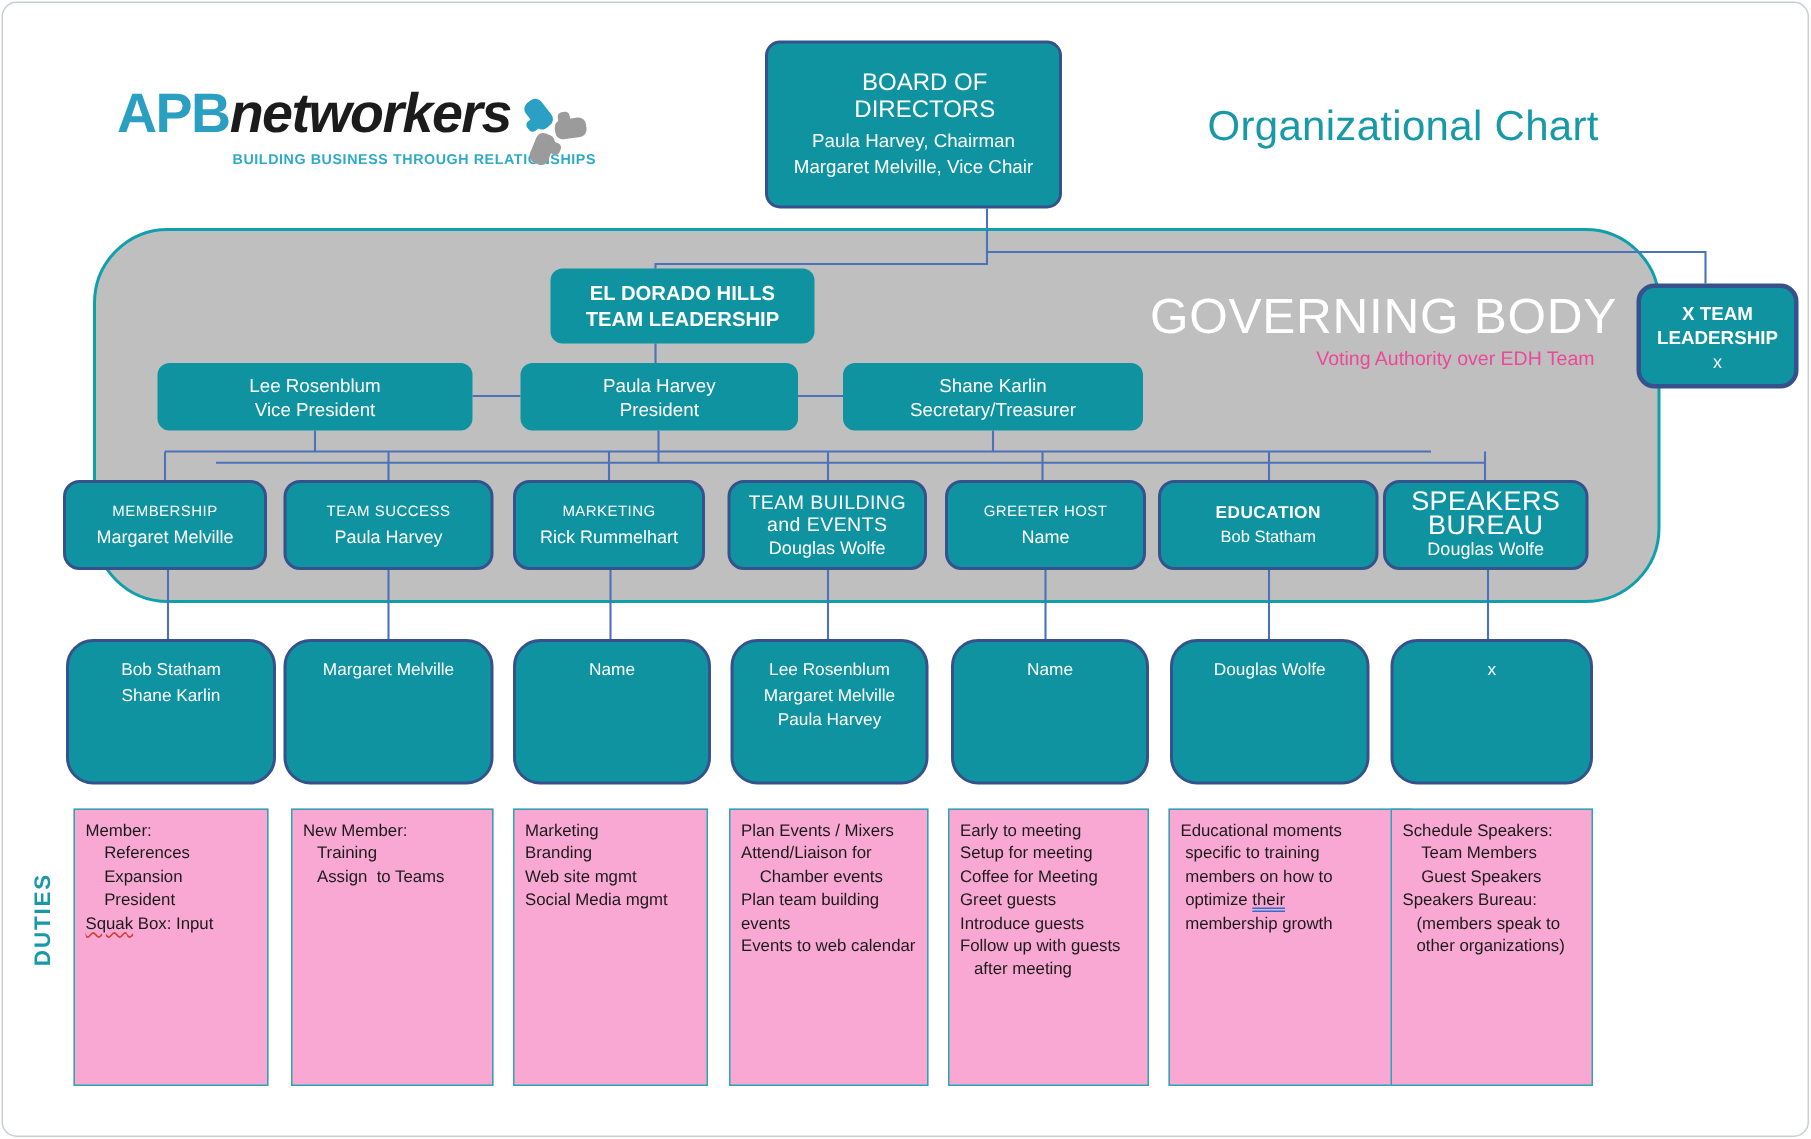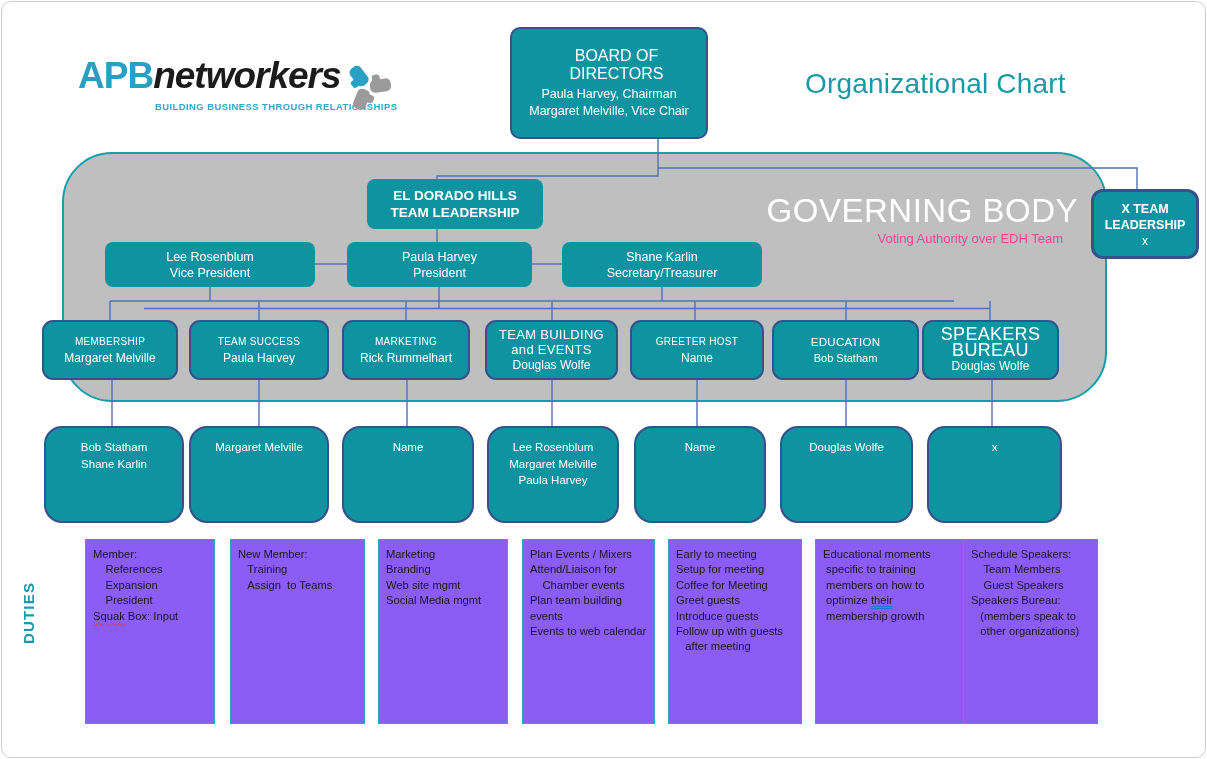--- a/index.html
+++ b/index.html
@@ -46,33 +46,33 @@
 
   
   .dept{top:318px;height:60px;border:2.5px solid var(--navy-border);border-radius:11px;padding:2px 3px;}
   .dept-title{font-size:10px;letter-spacing:.3px;line-height:16px;}
   .dept-lead{font-size:12px;line-height:15px;margin-top:1px;}
   .dept.c1{left:40px;width:136px;} .dept.c2{left:187px;width:140px;} .dept.c3{left:340px;width:128px;}
   .dept.c4{left:483px;width:133px;} .dept.c5{left:628px;width:134px;} .dept.c6{left:770px;width:147px;}
   .dept.c7{left:920px;width:137px;}
   .dept.c4 .dept-title{font-size:13px;line-height:15px;}
   .dept.c7 .dept-title{font-size:18px;}
-  .dept.c6 .dept-title{font-size:11.5px;}
+  .dept.c6 .dept-title{font-size:11.5px;font-weight:bold;}
   .dept.c6 .dept-lead{font-size:11px;}
 
   
   .mem{top:424px;height:97px;border:2.5px solid var(--navy-border);border-radius:18px;
     justify-content:flex-start;padding-top:11px;font-size:11.5px;line-height:16.5px;}
   .mem.c1{left:42px;width:140px;} .mem.c2{left:187px;width:140px;} .mem.c3{left:340px;width:132px;}
   .mem.c4{left:485px;width:132px;} .mem.c5{left:632px;width:132px;} .mem.c6{left:778px;width:133px;}
   .mem.c7{left:925px;width:135px;}
 
   
-  .duty{position:absolute;top:537px;height:185px;background:#8b5cf6;border:1.5px solid var(--duty-border);
-    color:#1a1a1a;font-size:11.2px;line-height:15.4px;padding:7px 2px 7px 7px;margin-left:36px;}
+  .duty{position:absolute;top:537px;height:185px;background:#f9a8d4;border:1.5px solid var(--duty-border);
+    color:#1a1a1a;font-size:11.2px;line-height:15.4px;padding:7px 2px 7px 7px;}
   .duty.c1{left:47px;width:130px;} .duty.c2{left:192px;width:135px;} .duty.c3{left:340px;width:130px;}
   .duty.c4{left:484px;width:133px;} .duty.c5{left:630px;width:134px;} .duty.c6{left:777px;width:162px;}
   .duty.c7{left:925px;width:135px;}
   .line{white-space:pre-wrap;}
   .u-wavy-red{text-decoration:underline wavy var(--spell-red);text-decoration-thickness:1px;text-underline-offset:2px;}
   .u-double-blue{text-decoration:underline double var(--grammar-blue);text-decoration-thickness:1px;text-underline-offset:2px;}
 
   .duties-label{position:absolute;left:-16px;top:600px;width:90px;height:22px;transform:rotate(-90deg);
     text-align:center;font-size:15px;font-weight:bold;color:var(--accent);letter-spacing:1.2px;}
 </style>

